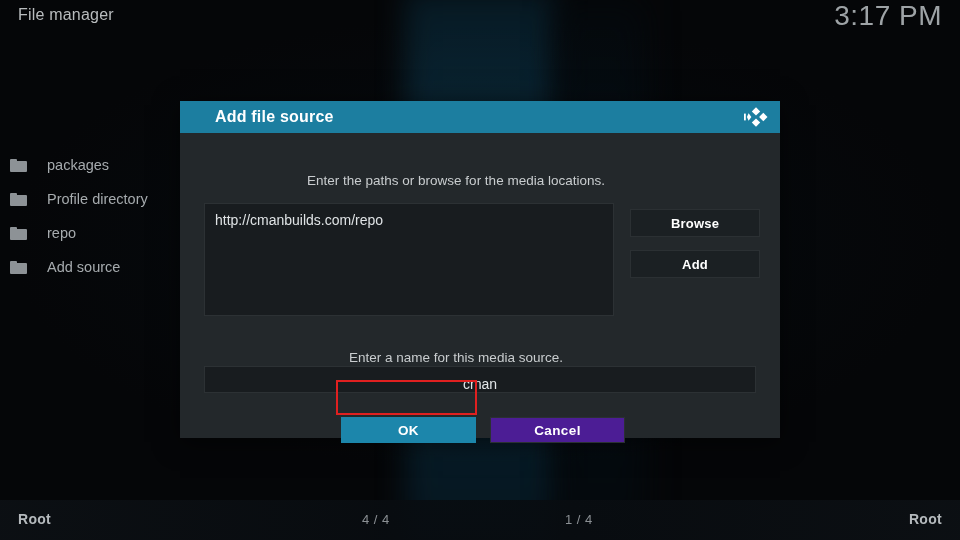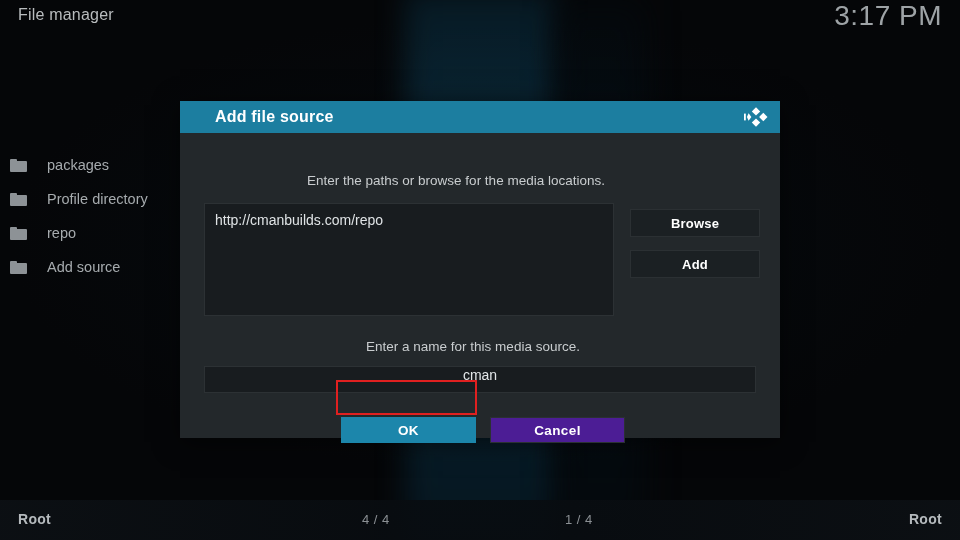--- a/index.html
+++ b/index.html
@@ -180,21 +180,21 @@
   }
 
   .hint {
     position: absolute;
     left: 0; width: 552px;
     text-align: center;
     font-size: 13.5px;
     color: #c9cdcf;
   }
   .hint-paths { top: 40px; }
-  .hint-name  { top: 206px; margin-left: 17px; }
+  .hint-name  { top: 217px; }
 
   .path-box {
     position: absolute;
     left: 24px; top: 70px;
     width: 410px; height: 113px;
     background: #181c1f;
     border: 1px solid #2c3134;
     padding: 8px 10px;
   }
   .path-value {
@@ -222,21 +222,21 @@
   .btn-add    { top: 117px; }
   .btn-remove { top: 159px; color: #5c6568; }
 
   .name-box {
     position: absolute;
     left: 24px; top: 233px;
     width: 552px; height: 27px;
     background: #181c1f;
     border: 1px solid #2c3134;
     display: flex;
-    align-items: flex-start;
+    align-items: flex-end;
     justify-content: center;
   }
   .name-value {
     font-size: 14px;
     color: #e2e6e8;
   }
 
   .action-btn {
     position: absolute;
     top: 284px;

